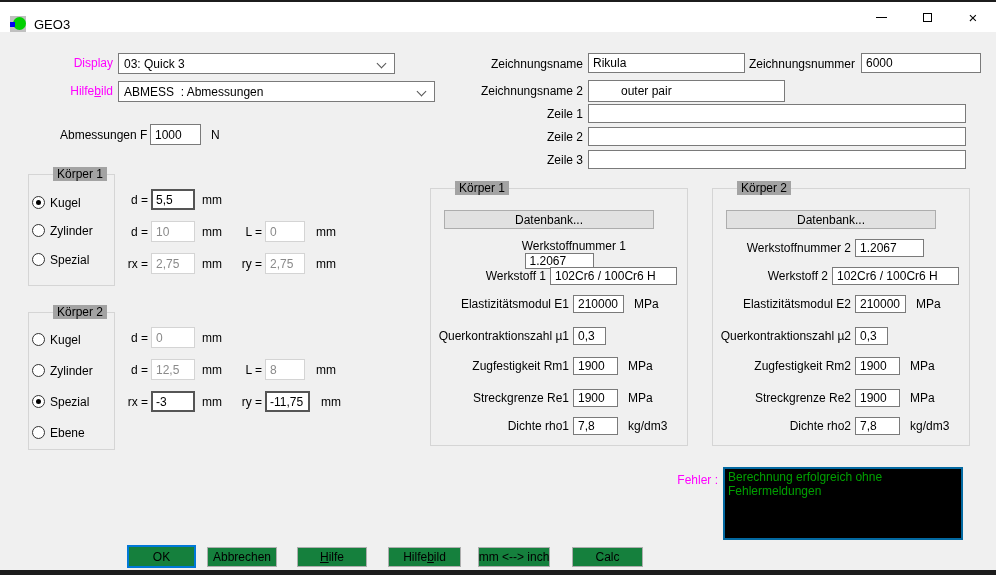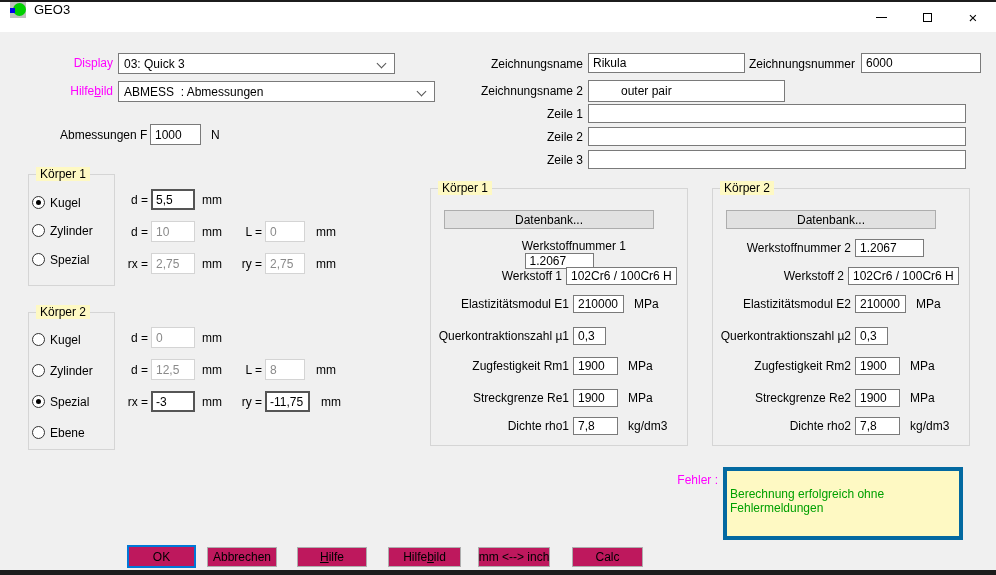--- a/index.html
+++ b/index.html
@@ -3,42 +3,42 @@
 <meta charset="utf-8">
 <style>
   * { margin:0; padding:0; box-sizing:border-box; }
   html,body { background:#555; }
   .stage {
     position:relative; width:996px; height:575px; overflow:hidden;
     font-family:"Liberation Sans", sans-serif; font-size:12px; color:#000;
     background:#1c1c1c;
   }
   .win { position:absolute; left:0; top:2px; width:996px; height:568px; background:#f0f0f0; }
-  .titlebar { position:absolute; left:0; top:0; width:100%; height:30px; background:#ffffff; display:flex; align-items:flex-start; }
+  .titlebar { position:absolute; left:0; top:0; width:100%; height:30px; background:#ffffff; display:flex; align-items:flex-end; }
   .appicon { position:relative; width:16px; height:16px; margin-left:10px; background:#c0c0c0; flex:0 0 auto; }
   .appicon .green { position:absolute; left:3px; top:1px; width:13px; height:13px; background:#00d000; border-radius:50%; }
   .appicon .blue  { position:absolute; left:0; top:6px; width:5px; height:5px; background:#0000ee; }
   .wtitle { margin-left:8px; font-size:13px; }
   .wbtns { margin-left:auto; display:flex; height:100%; }
   .wbtn { width:46px; height:100%; display:flex; align-items:center; justify-content:center; cursor:default; }
   .minbar { width:11px; height:1px; background:#000; display:block; }
   .maxbox { width:9px; height:9px; border:1px solid #000; display:block; }
   .closex { font-size:15px; line-height:1; }
 
   .lbl { position:absolute; white-space:nowrap; line-height:14px; }
   .lbl.r { text-align:right; }
   .magenta { color:#ff00ff; }
 
   .inp { position:absolute; background:#fff; border:1px solid #7a7a7a; font:12px "Liberation Sans",sans-serif; color:#000; padding:0 4px; }
   .combo { position:absolute; background:#fff; border:1px solid #7a7a7a; display:flex; align-items:center; }
   .combo .ctext { padding-left:5px; white-space:pre; }
   .chev { position:absolute; right:9px; top:6px; width:7px; height:7px; border-right:1px solid #555; border-bottom:1px solid #555; transform:rotate(45deg); }
 
   .grp { position:absolute; border:1px solid #d5d5d5; }
-  .grp-title { position:absolute; top:-8px; left:7px; background:#fef9c3; padding:0 4px; white-space:nowrap; }
+  .grp-title { position:absolute; top:-8px; left:24px; background:#a3a3a3; padding:0 4px; white-space:nowrap; }
 
   .radiorow { position:absolute; display:flex; align-items:center; gap:5px; height:15px; }
   .radio { width:13px; height:13px; border:1px solid #333; border-radius:50%; background:#fff; position:relative; flex:0 0 auto; }
   .radio.sel::after { content:""; position:absolute; left:3px; top:3px; width:5px; height:5px; background:#000; border-radius:50%; }
 
   .geo-row { position:absolute; display:flex; align-items:center; height:21px; }
   .geo-row .gl1 { width:26px; text-align:right; margin-right:3px; white-space:nowrap; }
   .geo-row input { position:static; height:21px; }
   .geo-row .in1 { width:44px; }
   .geo-row .in2 { width:40px; margin-left:3px; }
@@ -46,28 +46,28 @@
   .geo-row .u1 { margin-left:7px; width:20px; }
   .geo-row .gl2 { width:40px; text-align:right; white-space:nowrap; }
   .geo-row .u2 { margin-left:11px; }
   input.dis { border-color:#d4d4d4; color:#8a8a8a; }
   input.strong { border:2px solid #555; padding:0 3px; }
 
   .mat-row { position:absolute; left:0; width:100%; display:flex; align-items:center; height:18px; }
   .mat-row .ml { width:138px; text-align:right; margin-right:4px; white-space:nowrap; }
   .mat-row input { position:static; height:18px; }
   .mat-row .unit { margin-left:10px; white-space:nowrap; }
-  .iw-a{width:69px;} .iw-b{width:111px;} .iw-c{width:51px;} .iw-d{width:33px;} .iw-e{width:45px;}
-
-  .btn { position:absolute; height:20px; background:#be185d; border:1px solid #adadad; display:flex; align-items:center; justify-content:center; font:12px "Liberation Sans",sans-serif; white-space:nowrap; }
+  .iw-a{width:69px;} .iw-b{width:127px;} .iw-c{width:51px;} .iw-d{width:33px;} .iw-e{width:45px;}
+
+  .btn { position:absolute; height:20px; background:#15803d; border:1px solid #adadad; display:flex; align-items:center; justify-content:center; font:12px "Liberation Sans",sans-serif; white-space:nowrap; }
   .btn.default { height:23px; border:2px solid #0078d7; }
   .btn u, .mn { text-decoration:underline; }
   .dbtn { position:absolute; height:19px; background:#e1e1e1; border:1px solid #adadad; display:flex; align-items:center; justify-content:center; font:12px "Liberation Sans",sans-serif; }
 
-  .fehlerbox { position:absolute; left:723px; top:465px; width:240px; height:73px; background:#fef9c3; border:4px solid #0369a1; padding:16px 3px; overflow:hidden; }
+  .fehlerbox { position:absolute; left:723px; top:465px; width:240px; height:73px; background:#000000; border:2px solid #0369a1; padding:1px 3px; overflow:hidden; }
   .fehlerbox .msg { color:#00a000; line-height:14px; }
 </style>
 </head>
 <body>
 
 <div class="stage">
   <div class="win">
 
     <div class="titlebar">
       <span class="appicon">

